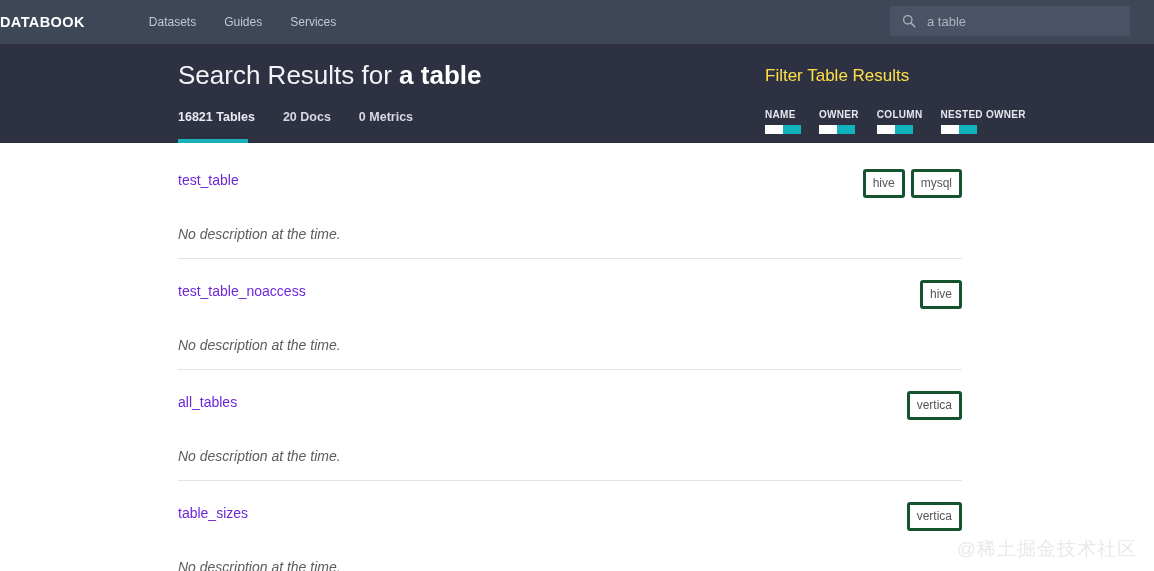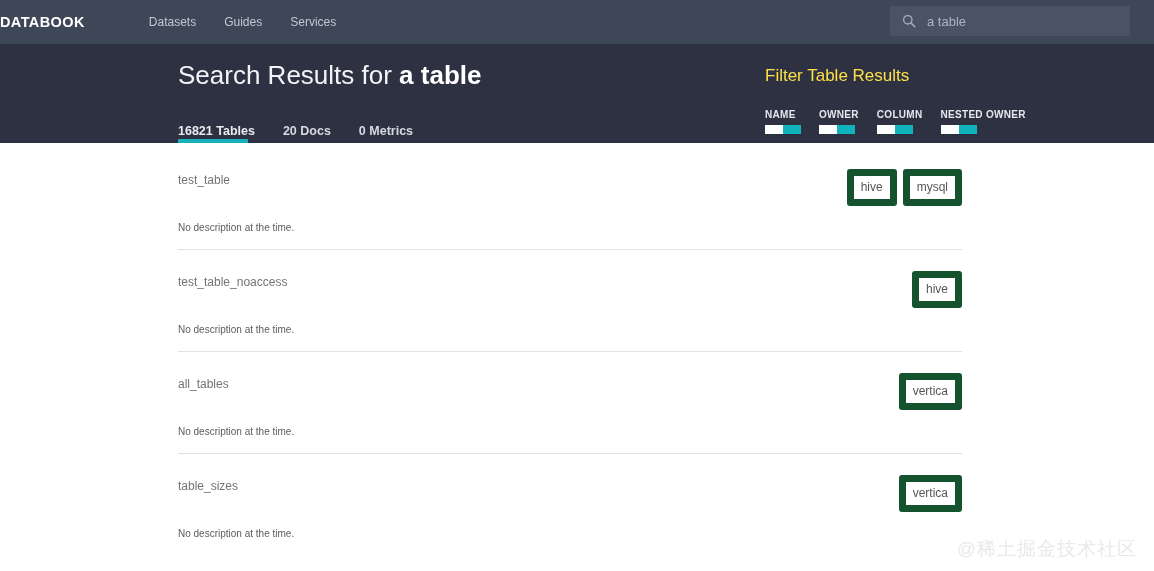--- a/index.html
+++ b/index.html
@@ -101,21 +101,21 @@
     white-space: nowrap;
   }
   .hero-title b {
     font-weight: bold;
     color: #ffffff;
   }
 
   .hero-tabs {
     position: absolute;
     left: 178px;
-    top: 80px;
+    top: 66px;
     display: flex;
     align-items: flex-end;
   }
 
   .hero-tab {
     color: #e8eaef;
     font-size: 12.5px;
     font-weight: bold;
     white-space: nowrap;
     cursor: pointer;
@@ -192,50 +192,51 @@
   }
 
   .result-head {
     display: flex;
     align-items: flex-start;
     justify-content: space-between;
     min-height: 22px;
   }
 
   .result-name {
-    color: #737373;
-    font-size: 12px;
+    color: #6d28d9;
+    font-size: 14px;
     text-decoration: none;
     cursor: pointer;
     white-space: nowrap;
     line-height: 22px;
   }
 
   .tags {
     display: flex;
     align-items: center;
   }
 
   .tag {
-    border: 7px solid #14532d;
+    border: 3px solid #14532d;
     border-radius: 3px;
     background: #ffffff;
     color: #55565a;
     font-size: 12px;
     line-height: 1;
     padding: 5px 7px 6px 7px;
     margin-left: 6px;
     white-space: nowrap;
     cursor: pointer;
   }
 
   .result-desc {
-    margin-top: 16px;
+    margin-top: 28px;
     color: #5b5c60;
-    font-size: 10px;
+    font-size: 14px;
+    font-style: italic;
     white-space: nowrap;
   }
 
   
   .watermark {
     position: absolute;
     right: 17px;
     bottom: 9px;
     color: #e9e9e9;
     font-size: 19px;

